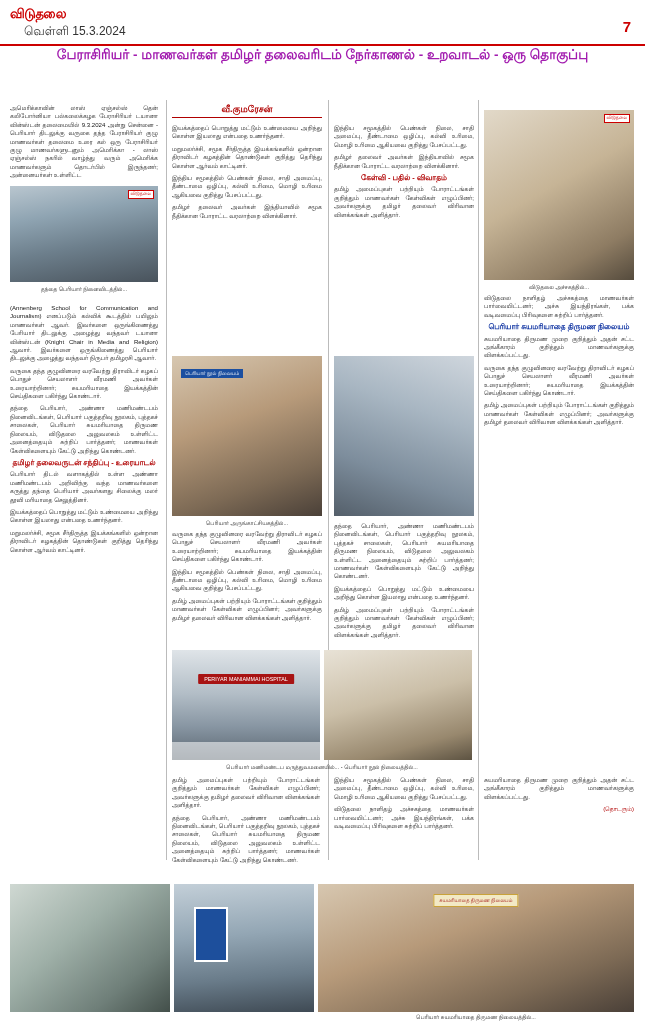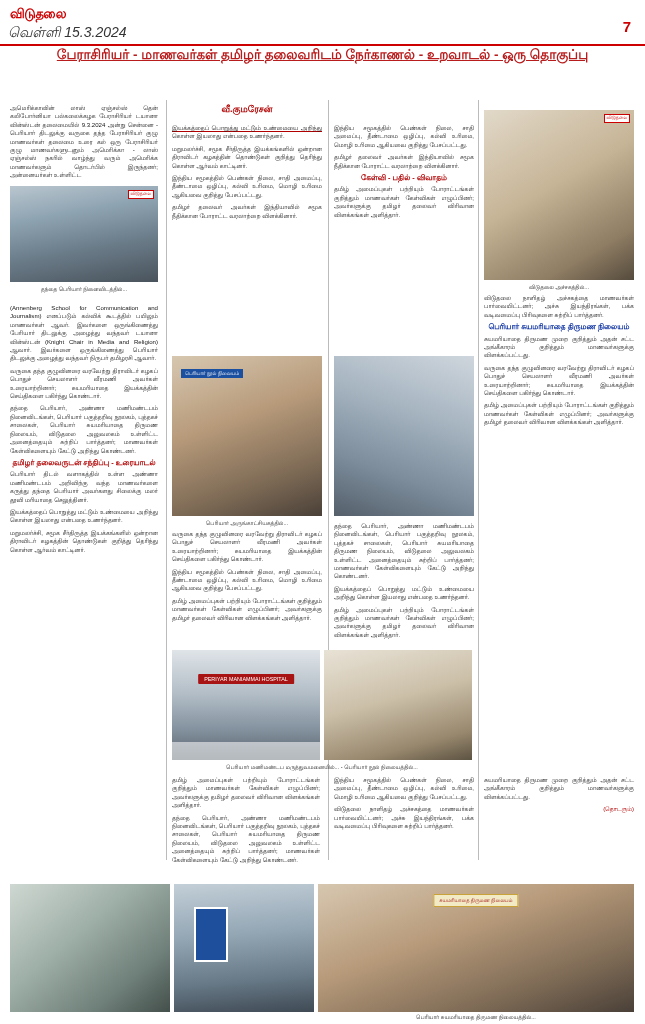--- a/index.html
+++ b/index.html
@@ -7,27 +7,27 @@
     width:645px;height:1024px;overflow:hidden;
     font-family:"Liberation Sans", sans-serif;
     color:#111;
   }
   .page{position:relative;width:645px;height:800px;background:#ffffff;}
 
   
   .masthead{position:absolute;left:0;top:0;width:645px;height:44px;border-bottom:2px solid #c00;}
   .logo{position:absolute;left:10px;top:4px;width:70px;height:20px;}
   .logo-text{font-size:13px;font-weight:bold;color:#c00;letter-spacing:-0.5px;}
-  .date{position:absolute;left:8px;top:24px;font-size:14px;color:#333;font-style:italic;}
+  .date{position:absolute;left:24px;top:24px;font-size:12px;color:#333;}
   .pageno{position:absolute;right:14px;top:18px;font-size:15px;font-weight:bold;color:#c00;}
 
   
   .headline{position:absolute;left:10px;top:46px;width:625px;text-align:center;}
   .headline div{color:#0a2fa0;font-weight:bold;font-size:13.5px;line-height:17px;}
-  .headline div.l2{color:#b91c1c;text-decoration:underline;}
+  .headline div.l2{color:#a21caf;}
 
   
   .col{position:absolute;font-size:6.1px;line-height:8.4px;text-align:justify;color:#161616;}
   .col p{margin:0 0 4px 0;}
   .sub{font-weight:bold;color:#b00000;text-align:center;font-size:7.4px;margin:4px 0 3px 0;}
   .sub.blue{color:#0a2fa0;}
   .caption{font-size:5.6px;color:#222;text-align:center;margin:2px 0 4px 0;}
   .vrule{position:absolute;width:1px;background:#bbb;}
 
   
@@ -72,21 +72,21 @@
 
   <div class="headline">
     <div class="l2">பேராசிரியர் - மாணவர்கள் தமிழர் தலைவரிடம் நேர்காணல் - உறவாடல் - ஒரு தொகுப்பு</div>
   </div>
 
   <div class="vrule" style="left:166px;top:100px;height:760px;"></div>
   <div class="vrule" style="left:328px;top:100px;height:760px;"></div>
   <div class="vrule" style="left:478px;top:100px;height:760px;"></div>
 
   <div style="position:absolute;left:172px;top:104px;width:150px;text-align:center;
-              font-size:9px;font-weight:bold;color:#b00000;border-bottom:1px solid #b00000;padding-bottom:16px;">வீ.குமரேசன்</div>
+              font-size:9px;font-weight:bold;color:#b00000;border-bottom:1px solid #b00000;padding-bottom:2px;">வீ.குமரேசன்</div>
 
   <div class="col" style="left:10px;top:104px;width:148px;">
     <p>அமெரிக்காவின் லாஸ் ஏஞ்சல்ஸ் தென் கலிபோர்னியா பல்கலைக்கழக பேராசிரியர் டயானா வின்ஸ்டன் தலைமையில் 9.3.2024 அன்று சென்னை - பெரியார் திடலுக்கு வருகை தந்த பேராசிரியர் குழு மாணவர்கள் தலைமை உரை கல் ஒரு பேராசிரியர் குழு மாணவர்களுடனும் அமெரிக்கா - லாஸ் ஏஞ்சல்ஸ் நகரில் வாழ்ந்து வரும் அமெரிக்க மாணவர்களும் தொடர்பில் இருந்தனர்; அன்னையர்கள் உள்ளிட்ட</p>
   </div>
 
   <div class="img p1" style="left:10px;top:186px;width:148px;height:96px;">
     <span class="ph"></span>
     <div class="stamp">விடுதலை</div>
   </div>
   <div class="caption" style="position:absolute;left:10px;top:284px;width:148px;">தந்தை பெரியார் நினைவிடத்தில்...</div>

